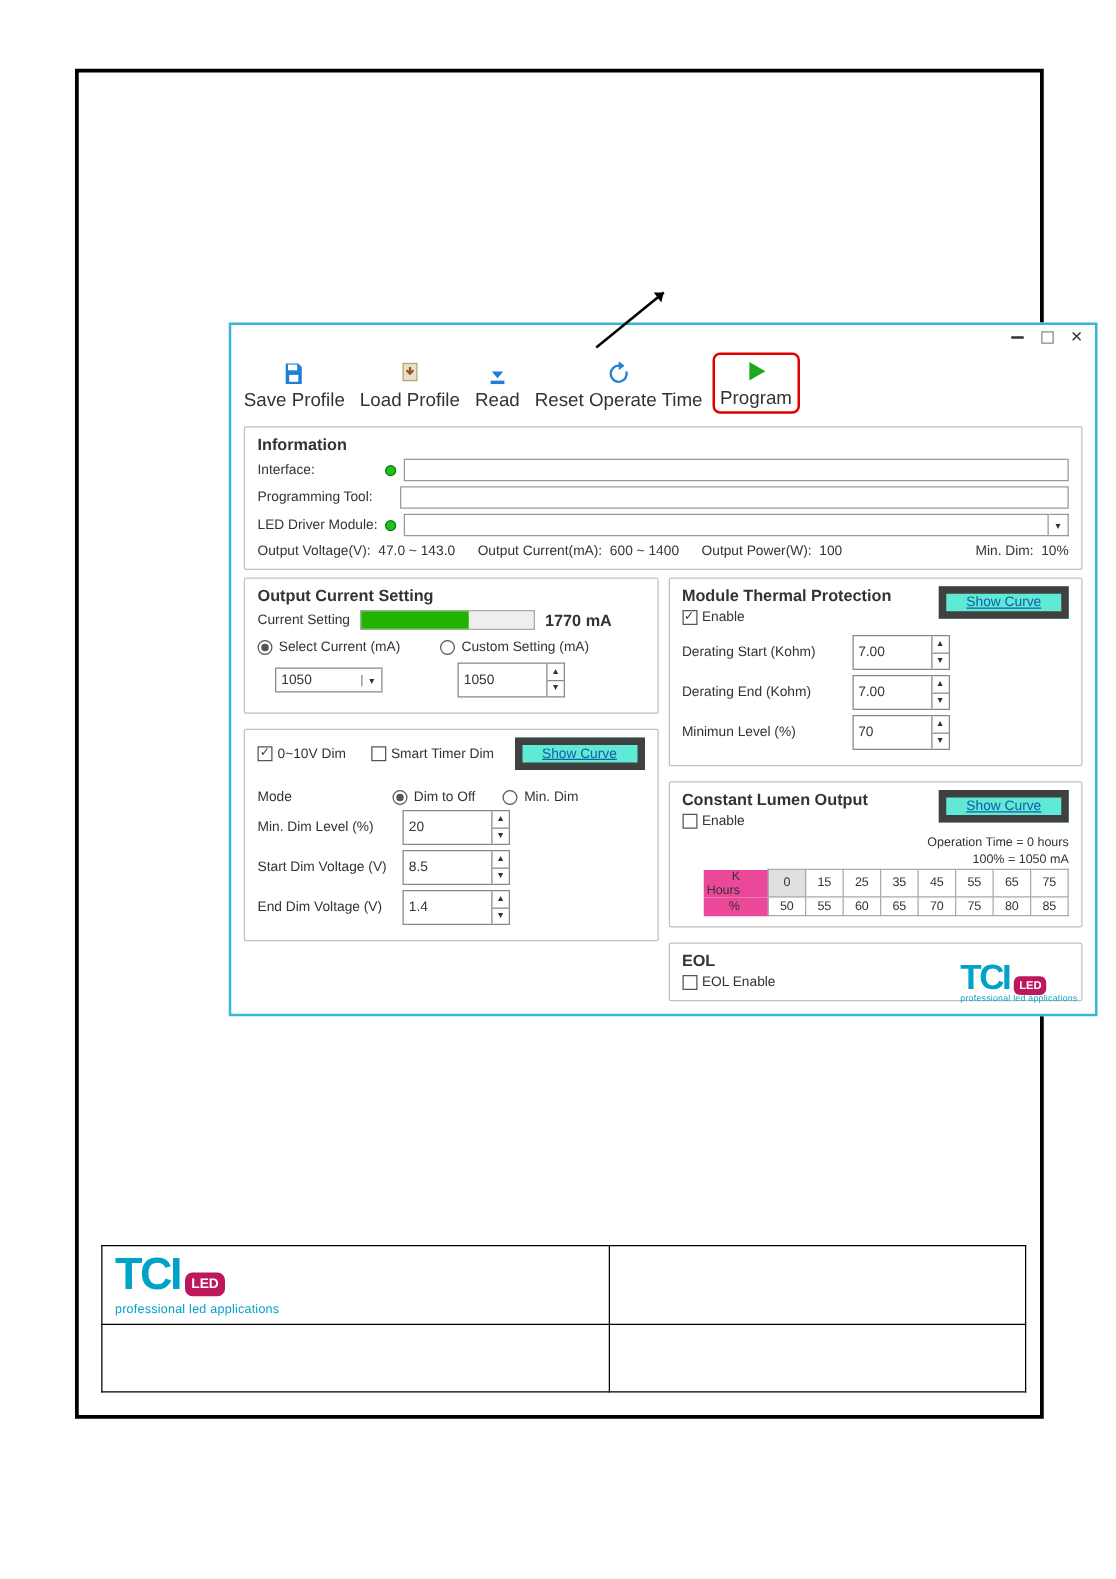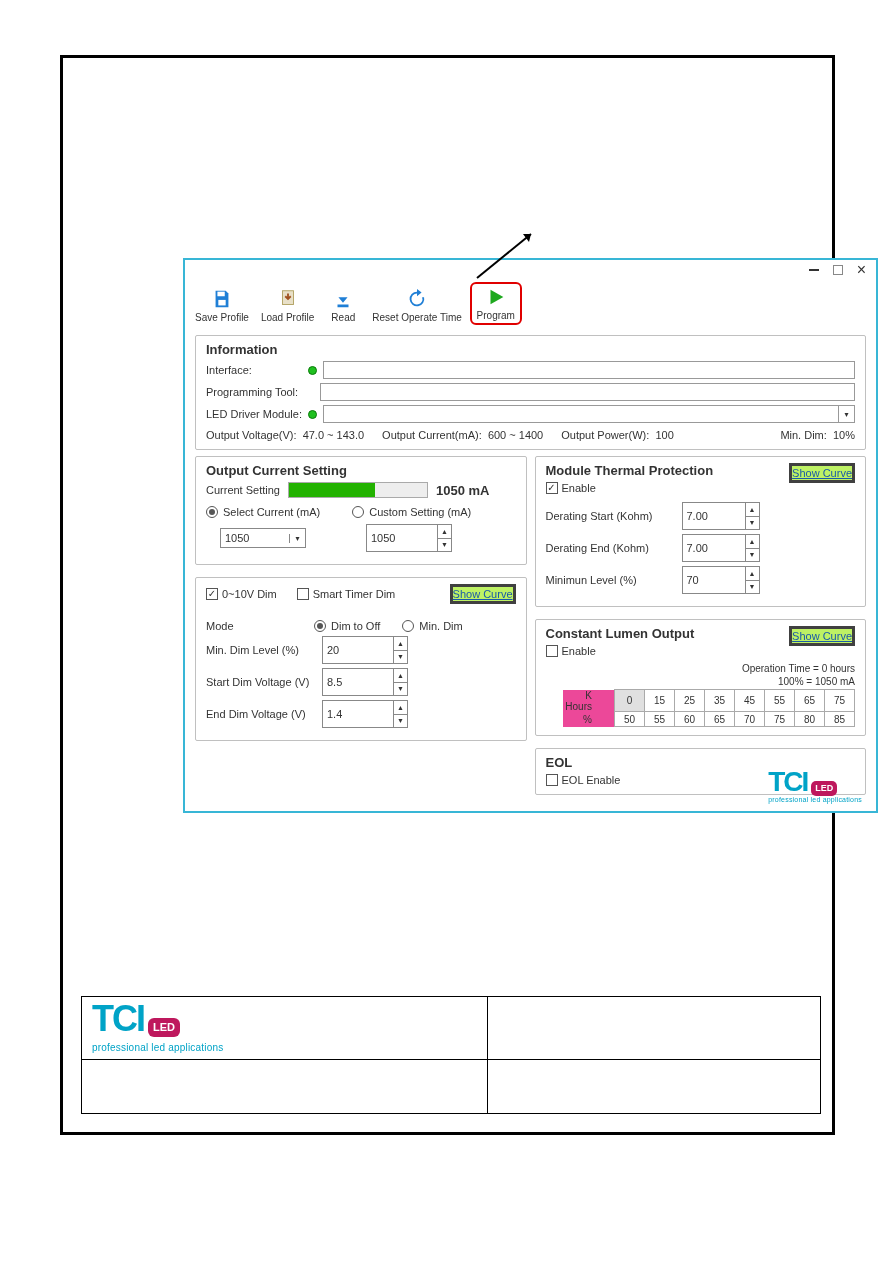--- a/index.html
+++ b/index.html
@@ -29,21 +29,21 @@
   }
   .tb-min { width: 10px; height: 2px; background: #333; }
   .tb-max { width: 10px; height: 10px; border: 1px solid #888; }
   .tb-close { font-size: 16px; line-height: 1; cursor: default; }
   .toolbar {
     display: flex; gap: 4px; padding: 2px 6px 4px 6px; align-items: flex-end;
     border-bottom: 0;
   }
   .tool-btn {
     display: flex; flex-direction: column; align-items: center;
-    font-size: 10px; color: #333; padding: 2px 4px; cursor: default;
+    font-size: 15px; color: #333; padding: 2px 4px; cursor: default;
     min-width: 56px;
   }
   .tool-btn.highlight { border: 2.5px solid #e00000; border-radius: 6px; }
   .tool-icon { width: 22px; height: 22px; display: flex; align-items: center; justify-content: center; margin-bottom: 2px; }
   .content {
     padding: 6px 10px 6px 10px;
   }
   .panel {
     border: 1px solid #c0c0c0; border-radius: 2px; padding: 6px 10px 8px 10px; margin-bottom: 6px;
     font-size: 11px; color: #333;
@@ -86,22 +86,22 @@
   }
   .spin-box .val { flex: 1; padding: 0 4px; display:flex; align-items:center; }
   .spin-box .spinners {
     width: 14px; border-left: 1px solid #888; display: flex; flex-direction: column;
   }
   .spin-box .spinners div {
     flex: 1; font-size: 7px; text-align: center; line-height: 1; display:flex; align-items:center; justify-content:center;
   }
   .spin-box .spinners div:first-child { border-bottom: 1px solid #888; }
   .link-btn {
-    font-size: 11px; color: #1a5aa8; text-decoration: underline; cursor: default; border:3px solid #404040;
-    padding: 1px 0; background:#bef264;
+    font-size: 11px; color: #1a5aa8; text-decoration: underline; cursor: default; border:6px solid #404040;
+    padding: 1px 16px; background:#5eead4;
   }
   .cb-row { display: flex; align-items: center; gap: 4px; font-size: 11px; }
   .cb { width: 12px; height: 12px; border: 1px solid #555; display: flex; align-items: center; justify-content: center; font-size: 10px; }
   .cb.checked::after { content: "✓"; font-size: 10px; line-height: 1; }
   .field-row {
     display: grid; grid-template-columns: 110px 1fr; align-items: center; gap: 6px; margin: 4px 0;
   }
   .mtp-row {
     display: grid; grid-template-columns: 130px 1fr; align-items: center; gap: 6px; margin: 4px 0;
   }
@@ -233,21 +233,21 @@
         <div class="two-col">
           <div class="col-left">
 
             <div class="panel">
               <div class="panel-title">Output Current Setting</div>
               <div class="progress-wrap">
                 <span>Current Setting</span>
                 <div class="progress-bar">
                   <div class="progress-fill" style="width:62%"></div>
                 </div>
-                <span class="prog-label">1050 mA</span>
+                <span class="prog-label">1770 mA</span>
               </div>
               <div class="radiogroup" style="">
                 <div class="radio-item">
                   <div class="radio-circle checked"></div>
                   <span>Select Current (mA)</span>
                 </div>
                 <div class="radio-item">
                   <div class="radio-circle"></div>
                   <span>Custom Setting (mA)</span>
                 </div>

